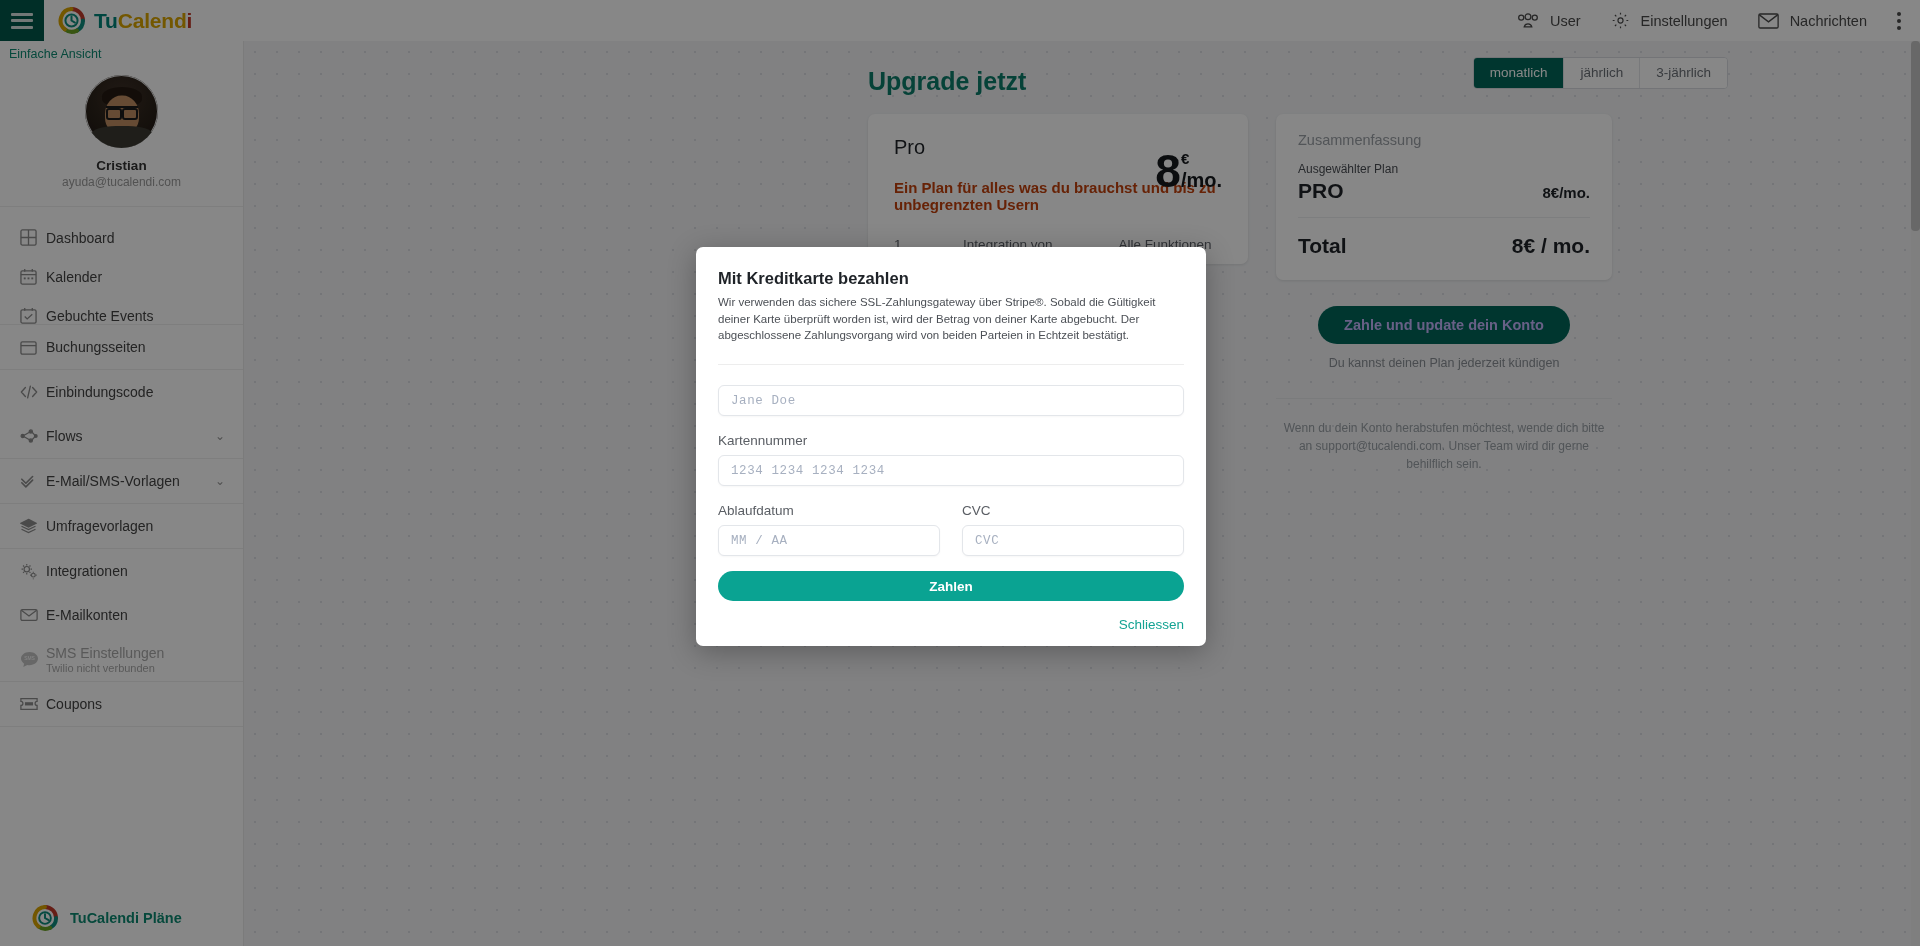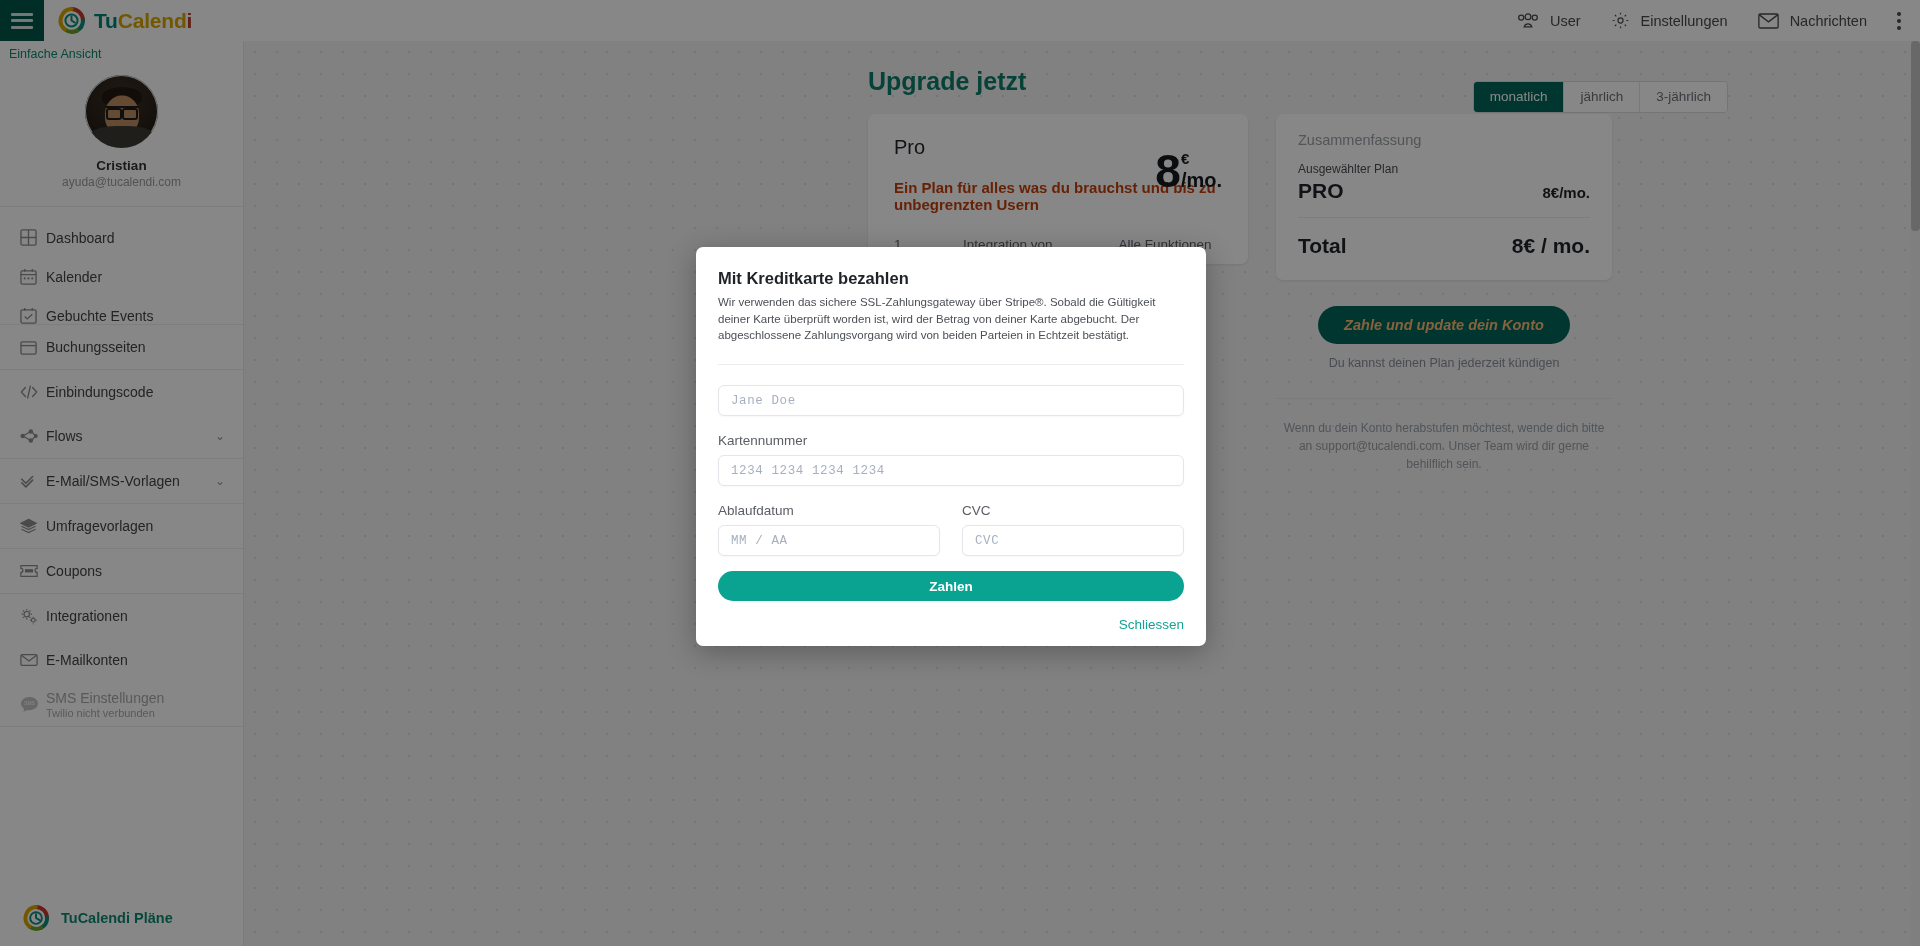--- a/index.html
+++ b/index.html
@@ -136,21 +136,21 @@
   .nav-label { font-size: 14px; color: #444; }
   .nav-sub { font-size: 11px; color: #a9a9a9; margin-top: 1px; }
   .nav-text-wrap { display: flex; flex-direction: column; justify-content: center; }
   .nav-item.muted .nav-label { color: #a9a9a9; }
   .nav-item.muted .nav-icon { color: #c3c3c3; }
   .chev {
     margin-left: auto; margin-right: 18px; color: #9a9a9a;
     font-size: 12px; line-height: 1;
   }
   #sidebar-footer {
-    position: absolute; bottom: 0; left: 3px; width: 100%;
+    position: absolute; bottom: 0; left: 12px; width: 100%;
     height: 56px; display: flex; align-items: center;
     padding-left: 20px; gap: 12px; cursor: pointer;
   }
   #sidebar-footer .fl { font-size: 14.5px; color: #0d8a72; font-weight: 600; }
 
   
   #main {
     position: absolute; top: 41px; left: 244px;
     width: 1676px; height: 905px;
     background-color: #f3f4f6;
@@ -165,21 +165,21 @@
   }
   #page-head {
     display: flex; align-items: center;
     padding: 26px 0 18px; position: relative;
   }
   #page-title {
     font-size: 25px; color: #0d7e6b; font-weight: 700;
     margin-left: 316px;
   }
   #period-toggle {
-    position: absolute; right: -116px; top: 40px;
+    position: absolute; right: -116px; top: 16px;
     display: flex; border: 1px solid #d9dbe0; border-radius: 4px;
     overflow: hidden; background: #fff;
   }
   .per-btn {
     padding: 8px 16px; font-size: 13.5px; color: #6c7178;
     cursor: pointer; border-right: 1px solid #e2e4e8;
     background: #fff; line-height: 1;
   }
   .per-btn:last-child { border-right: none; }
   .per-btn.active { background: #00675a; color: #ffffff; font-weight: 500; }
@@ -220,25 +220,24 @@
   #sum-plan-price { font-size: 15px; font-weight: 700; color: #1f2328; }
   #sum-total-row {
     display: flex; justify-content: space-between; align-items: baseline;
     margin-top: 16px;
   }
   #sum-total-label { font-size: 21px; font-weight: 700; color: #1f2328; }
   #sum-total-val { font-size: 21px; font-weight: 700; color: #1f2328; }
 
   #pay-area { margin-top: 26px; text-align: center; width: 336px; }
   #pay-btn {
-    background: #00675a; color: #fdba74; border: none;
+    background: #00675a; color: #c4b5fd; border: none;
     border-radius: 22px; padding: 11px 26px;
     font-size: 14.5px; font-weight: 600; cursor: pointer;
     font-family: inherit;
-    font-style: italic;
   }
   #cancel-note { font-size: 12.5px; color: #8a8f95; margin-top: 12px; }
   #downgrade-note {
     font-size: 12px; color: #9aa0a6; line-height: 1.5;
     margin-top: 28px; padding-top: 20px; border-top: 1px solid #e6e8ea;
   }
   #right-col { width: 336px; }
 
   
   #modal {
@@ -454,32 +453,20 @@
             <path d="M1.6 11.4 L9 15 L16.4 11.4"></path>
           </svg>
         </span>
         <span class="nav-label">Umfragevorlagen</span>
       </div>
     </div>
 
     <div class="nav-group">
       <div class="nav-item tall">
         <span class="nav-icon">
-          <svg width="18" height="14" viewBox="0 0 20 14" fill="none" stroke="currentColor" stroke-width="1.4">
-            <path d="M1 1h18v3.2a2.2 2.2 0 0 0 0 4.4V13H1V8.6a2.2 2.2 0 0 0 0-4.4Z"></path>
-            <rect x="5.5" y="5" width="9" height="3.6" fill="currentColor" stroke="none"></rect>
-          </svg>
-        </span>
-        <span class="nav-label">Coupons</span>
-      </div>
-    </div>
-
-    <div class="nav-group">
-      <div class="nav-item tall">
-        <span class="nav-icon">
           <svg width="18" height="18" viewBox="0 0 20 20" fill="none" stroke="currentColor" stroke-width="1.3">
             <circle cx="7.5" cy="8" r="3"></circle>
             <path d="M7.5 2.2v1.6M7.5 12.2v1.6M1.7 8h1.6M11.7 8h1.6M3.4 3.9l1.1 1.1M10.5 11l1.1 1.1M11.6 3.9l-1.1 1.1M4.5 11l-1.1 1.1"></path>
             <circle cx="14.8" cy="14.6" r="2.1"></circle>
             <path d="M14.8 10.9v1M14.8 18.3v1M11.1 14.6h1M17.5 14.6h1"></path>
           </svg>
         </span>
         <span class="nav-label">Integrationen</span>
       </div>
       <div class="nav-item tall">
@@ -495,20 +482,32 @@
         <span class="nav-icon">
           <svg width="19" height="17" viewBox="0 0 20 18" fill="currentColor">
             <path d="M10 1C5 1 1 4.1 1 8c0 2.2 1.3 4.1 3.3 5.4L3.4 17l4.2-2.2c.8.15 1.6.2 2.4.2 5 0 9-3.1 9-7S15 1 10 1Z"></path>
             <text x="10" y="10" font-size="5.2" fill="#ffffff" text-anchor="middle" font-family="Liberation Sans, sans-serif">SMS</text>
           </svg>
         </span>
         <span class="nav-text-wrap">
           <span class="nav-label">SMS Einstellungen</span>
           <span class="nav-sub">Twilio nicht verbunden</span>
         </span>
+      </div>
+    </div>
+
+    <div class="nav-group">
+      <div class="nav-item tall">
+        <span class="nav-icon">
+          <svg width="18" height="14" viewBox="0 0 20 14" fill="none" stroke="currentColor" stroke-width="1.4">
+            <path d="M1 1h18v3.2a2.2 2.2 0 0 0 0 4.4V13H1V8.6a2.2 2.2 0 0 0 0-4.4Z"></path>
+            <rect x="5.5" y="5" width="9" height="3.6" fill="currentColor" stroke="none"></rect>
+          </svg>
+        </span>
+        <span class="nav-label">Coupons</span>
       </div>
     </div>
 
     <div id="sidebar-footer">
       <svg width="26" height="26" viewBox="0 0 40 40">
         <path d="M20 3 A17 17 0 0 1 37 20" fill="none" stroke="#c0392b" stroke-width="6" stroke-linecap="round"></path>
         <path d="M37 20 A17 17 0 0 1 28 35" fill="none" stroke="#0e8c7d" stroke-width="6" stroke-linecap="round"></path>
         <path d="M28 35 A17 17 0 0 1 10 33" fill="none" stroke="#6aa023" stroke-width="6" stroke-linecap="round"></path>
         <path d="M10 33 A17 17 0 0 1 20 3" fill="none" stroke="#d9a400" stroke-width="6" stroke-linecap="round"></path>
         <circle cx="20" cy="20" r="9" fill="none" stroke="#0e8c7d" stroke-width="3"></circle>

